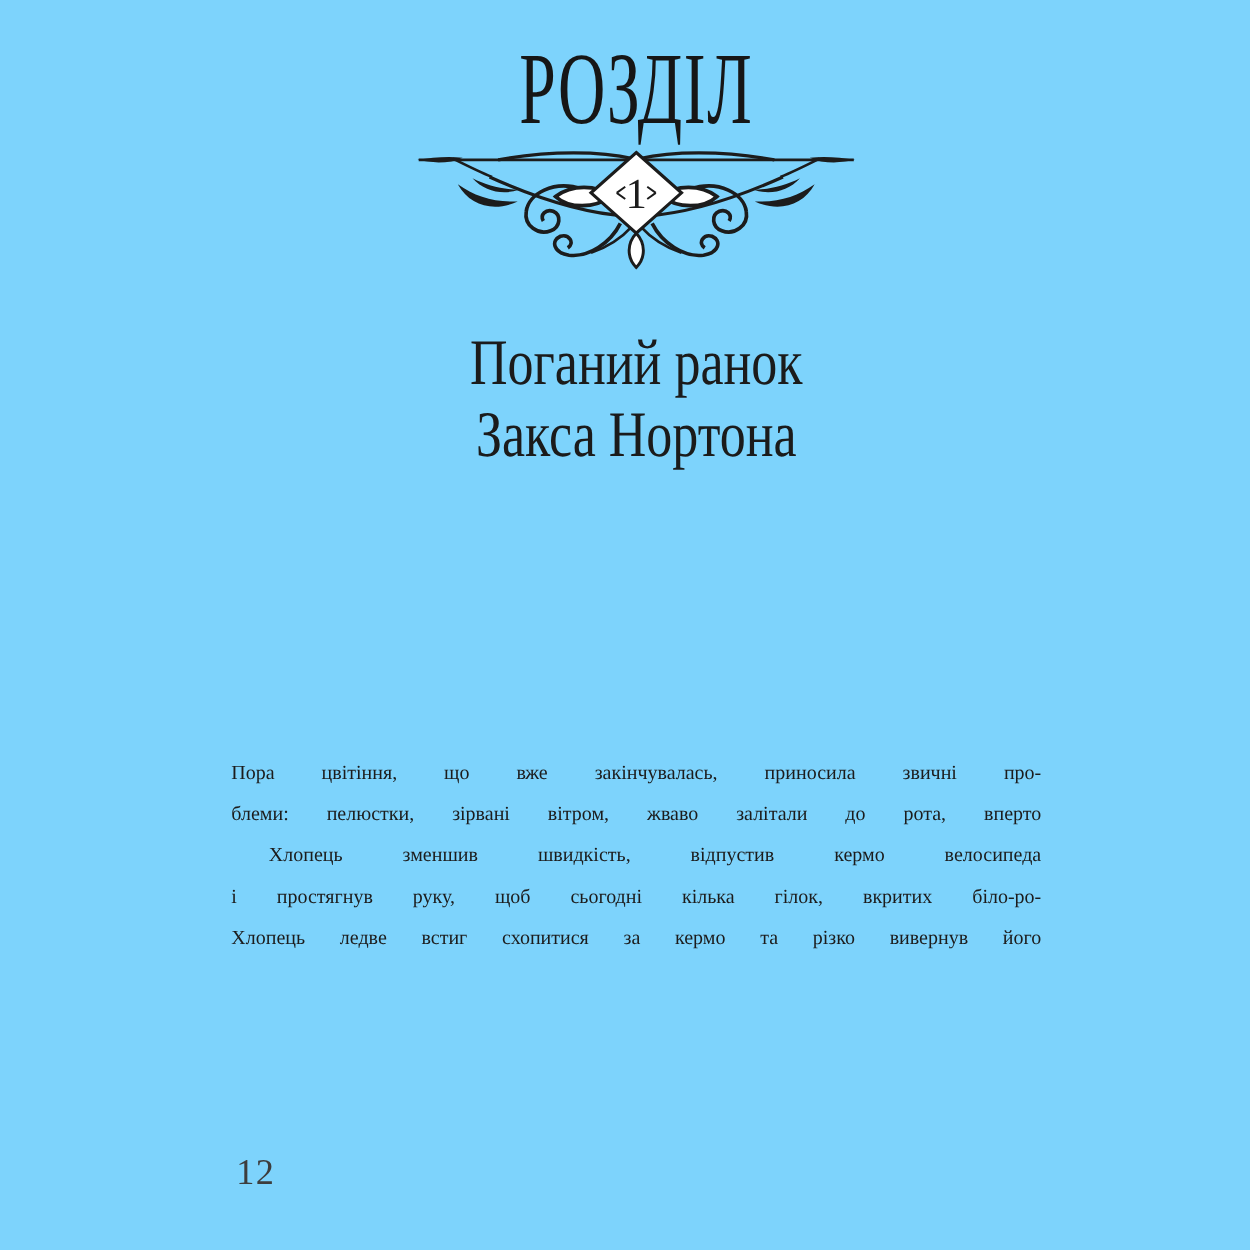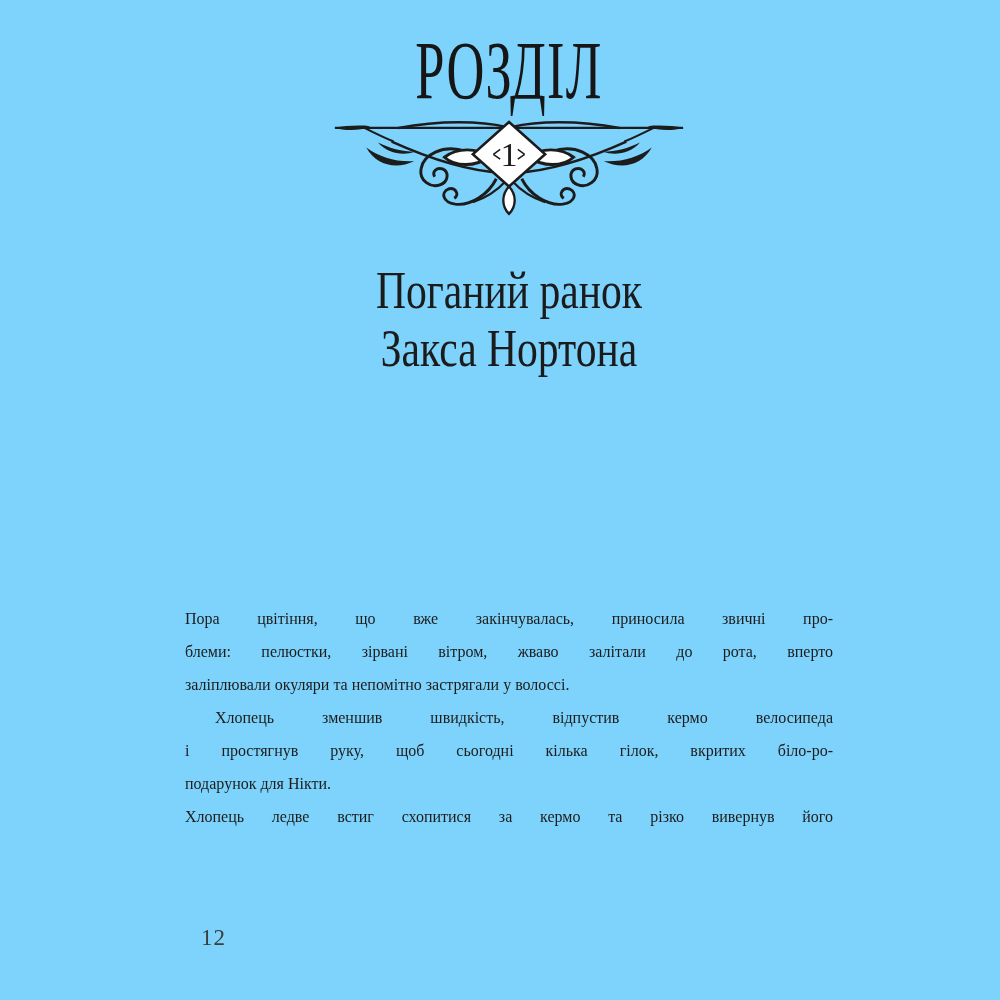--- a/index.html
+++ b/index.html
@@ -77,23 +77,23 @@
   }
   .bline.just {
     text-align: justify;
     text-align-last: justify;
   }
   .bline.indent {
     text-indent: 30px;
   }
   .folio {
     position: absolute;
-    left: 201px;
+    left: 189px;
     top: 924px;
-    font-size: 23px;
+    font-size: 29px;
     line-height: 28px;
     color: #3d3d3d;
     letter-spacing: 1px;
   }
   svg .ink-stroke { stroke: #1c1c1c; fill: none; }
   svg .ink-fill { fill: #1c1c1c; stroke: none; }
   svg .knockout { fill: #ffffff; stroke: #1c1c1c; }
 </style>
 </head>
 <body>
@@ -141,23 +141,21 @@
     </div>
 
     <h2 class="chapter-title">
       <span>Поганий ранок</span><br>
       <span>Закса Нортона</span>
     </h2>
 
     <div class="body-text">
       <div class="bline just">Пора цвітіння, що вже закінчувалась, приносила звичні про-</div>
       <div class="bline just">блеми: пелюстки, зірвані вітром, жваво залітали до рота, вперто</div>
-      <div class="bline">заліплювали окуляри та непомітно застрягали у волоссі.</div>
       <div class="bline just indent">Хлопець зменшив швидкість, відпустив кермо велосипеда</div>
       <div class="bline just">і простягнув руку, щоб сьогодні кілька гілок, вкритих біло-ро-</div>
-      <div class="bline">подарунок для Нікти.</div>
       <div class="bline just">Хлопець ледве встиг схопитися за кермо та різко вивернув його</div>
     </div>
 
   </div>
 
   <div class="folio">12</div>
 </div>
 
 </body></html>

